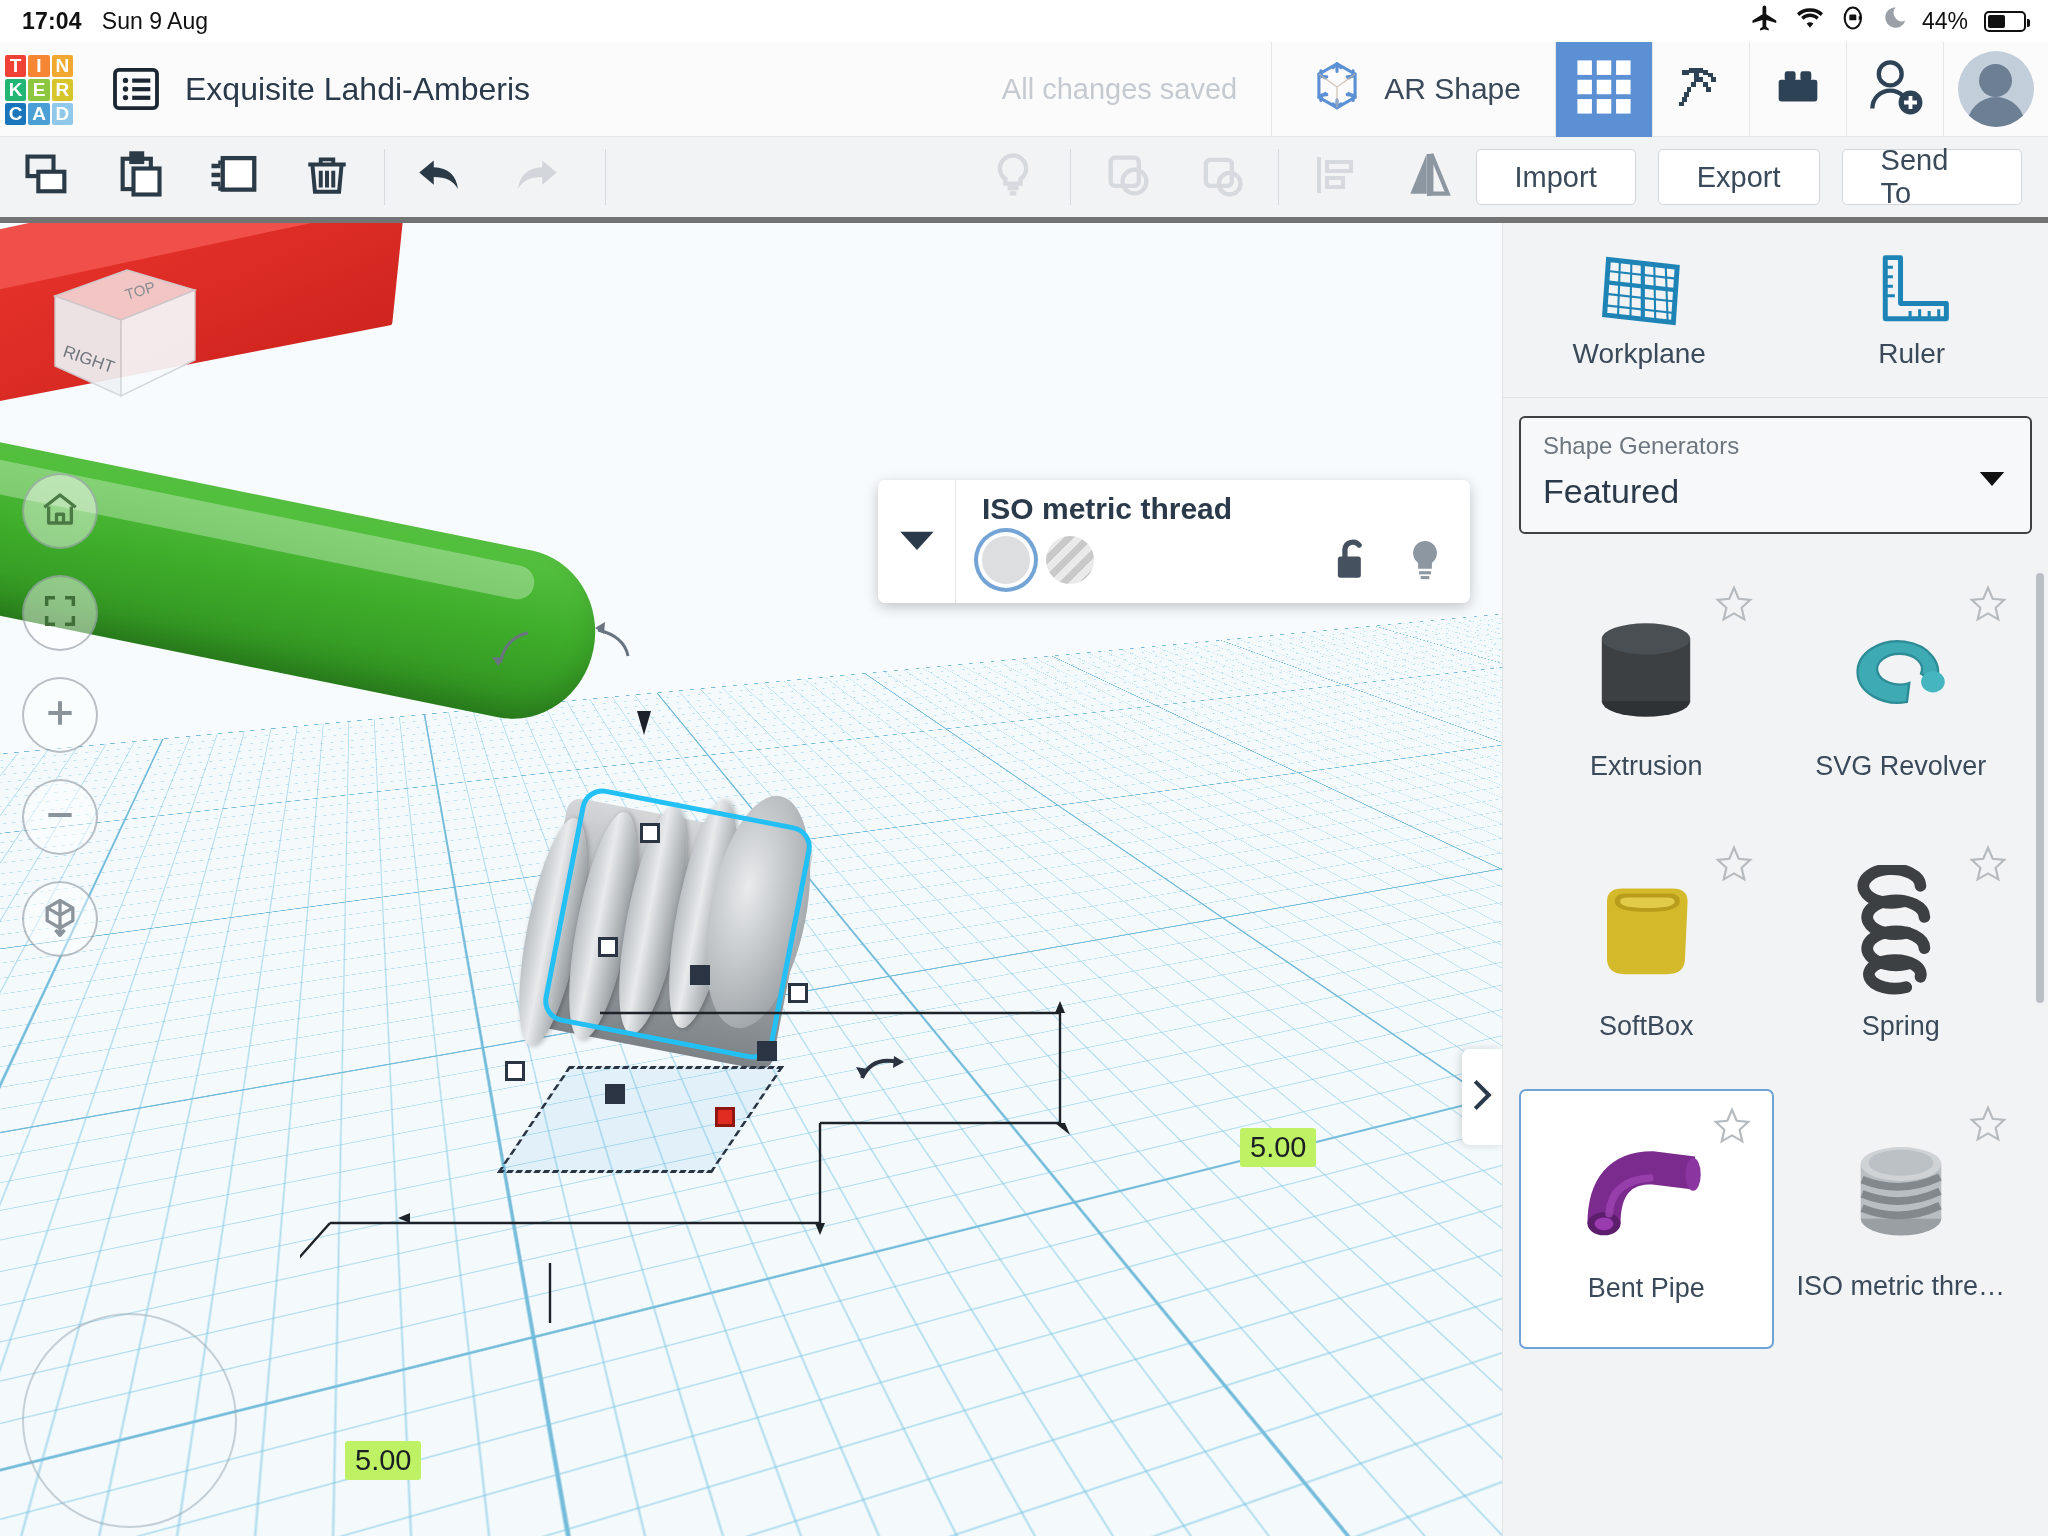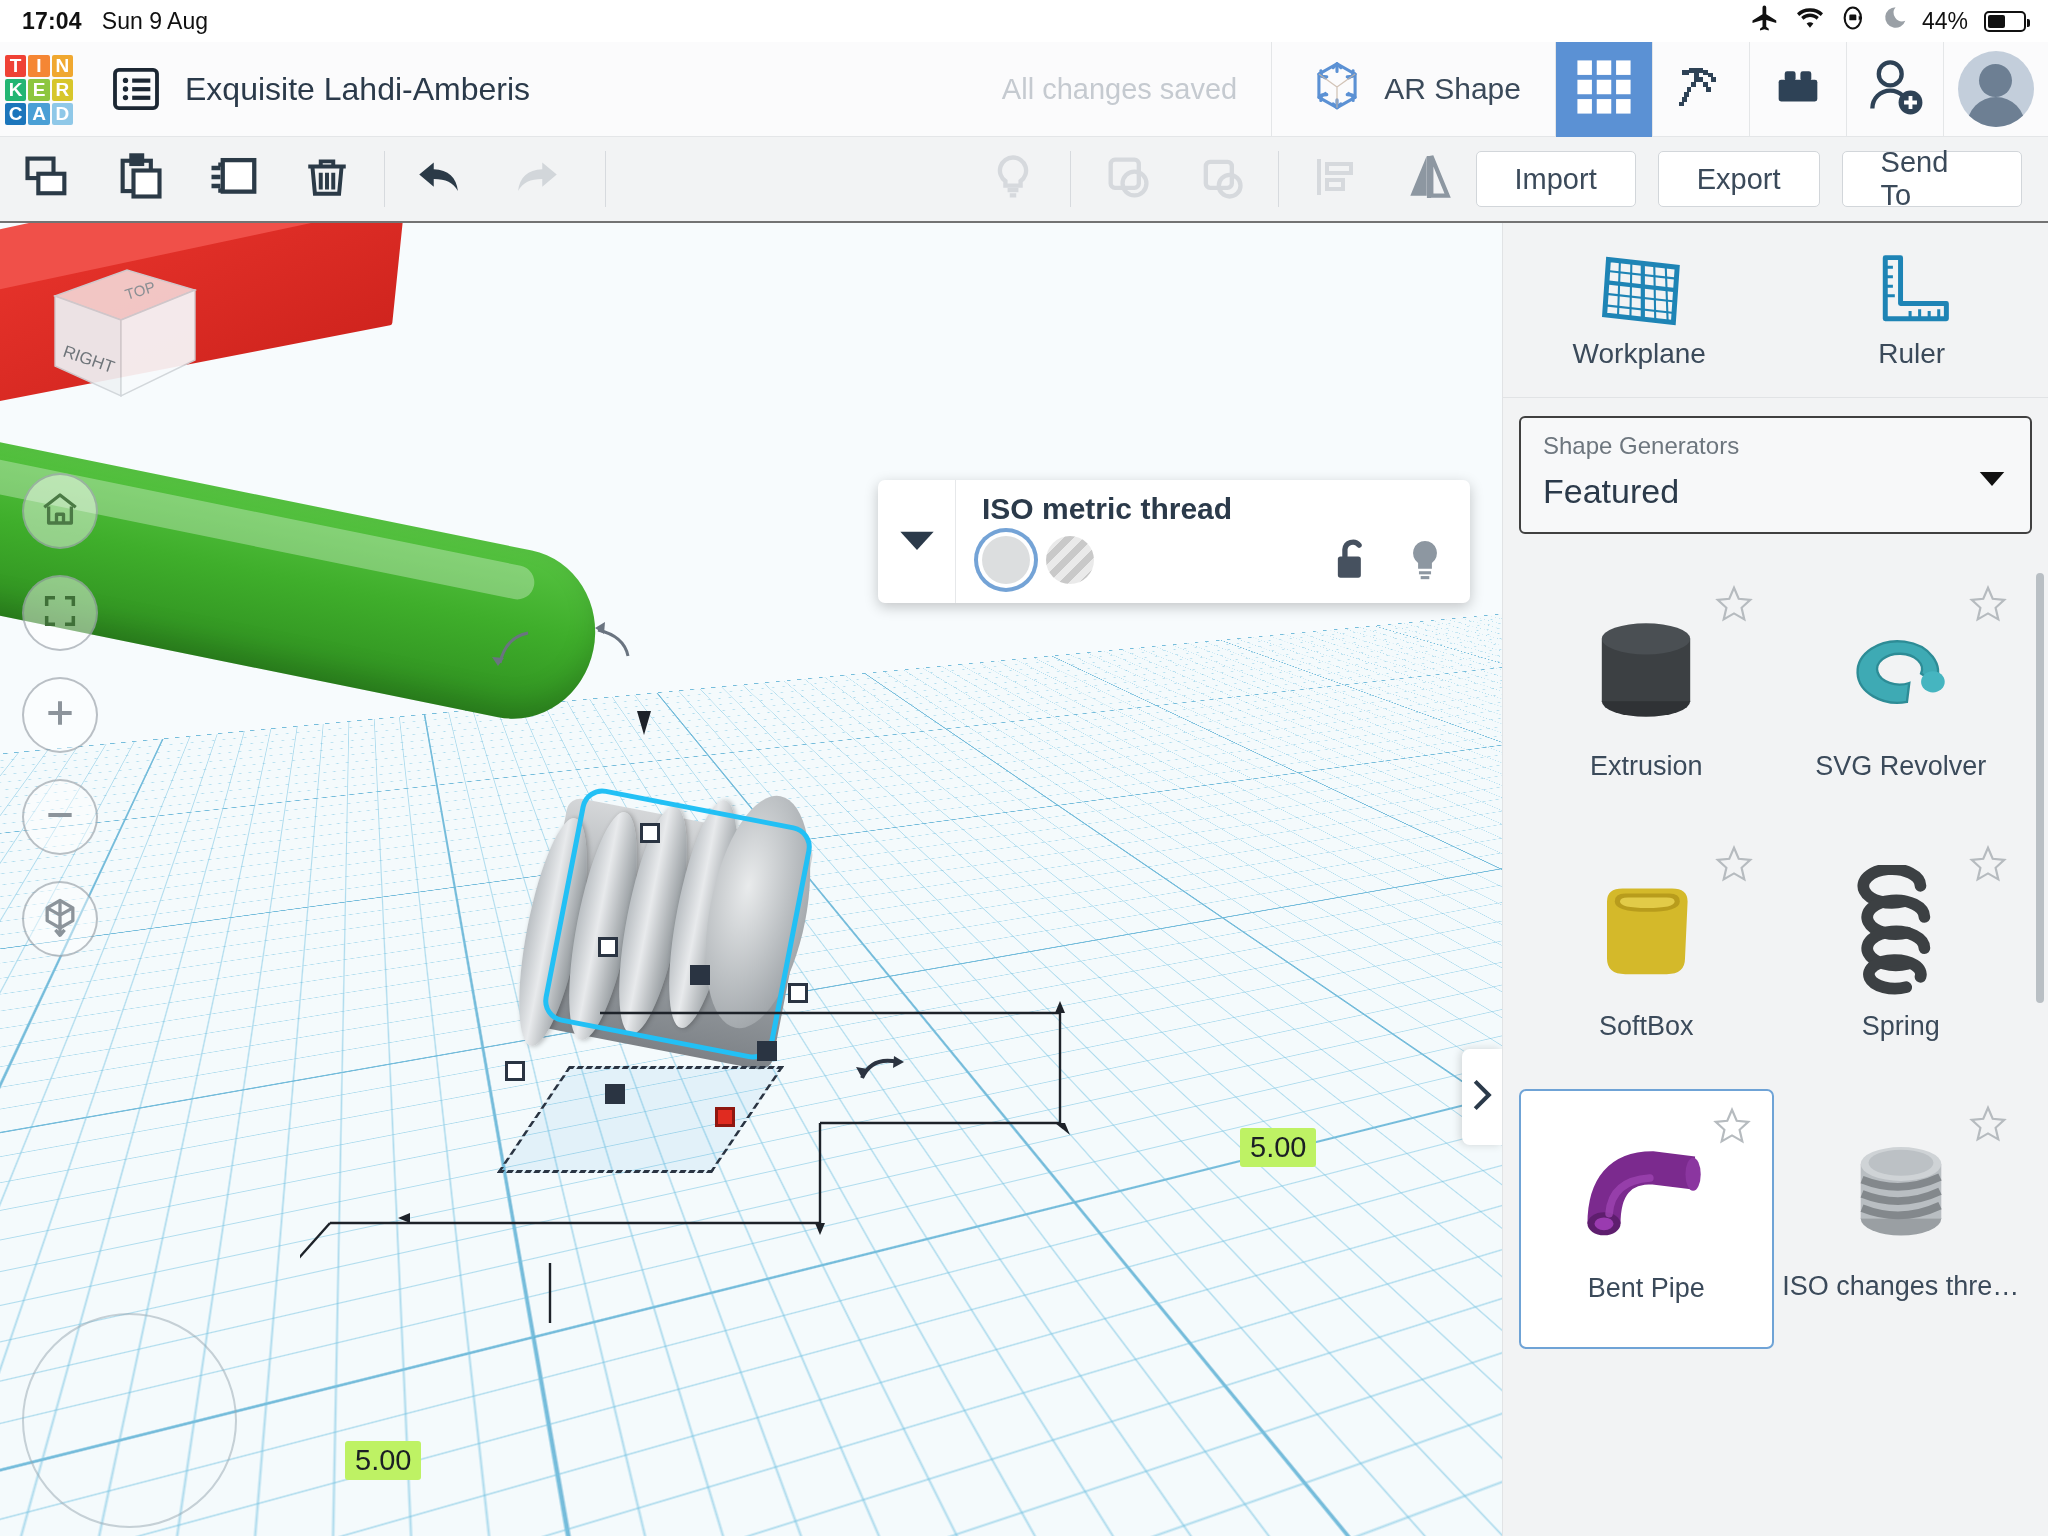--- a/index.html
+++ b/index.html
@@ -57,21 +57,21 @@
     position: relative; overflow: hidden;
   }
   .avatar::before { content:""; position:absolute; width:33px; height:33px; border-radius:50%;
     background:#6d7f93; left:21px; top:13px; }
   .avatar::after { content:""; position:absolute; width:58px; height:42px; border-radius:29px 29px 0 0;
     background:#6d7f93; left:9px; top:46px; }
 
   
   .toolbar2 {
     position: absolute; top: 137px; left: 0; width: 2048px; height: 86px;
-    background: #f2f3f4; border-bottom: 2px solid #737373;
+    background: #f2f3f4; border-bottom: 6px solid #737373;
     display: flex; align-items: center; z-index: 45;
   }
   .tb-item { width: 94px; height: 86px; display: flex; align-items: center; justify-content: center; }
   .tb-sep { width: 1px; height: 56px; background: #d7dade; margin: 0 10px; }
   .tb-btn {
     height: 56px; padding: 0 38px; border: 1px solid #d2d6da; background: #fff;
     border-radius: 5px; font-size: 29px; color: #3b4a5a; display:flex;
     align-items:center; justify-content:center;
   }
   .tb-right { margin-left: auto; display: flex; align-items: center; gap: 22px; padding-right: 26px; }
@@ -790,21 +790,21 @@
             <rect x="19" y="30" width="62" height="42" fill="#b9bec2"></rect>
             <g stroke="#83888c" stroke-width="6" fill="none">
               <path d="M20 42 Q50 54 80 40"></path>
               <path d="M20 53 Q50 65 80 51"></path>
               <path d="M20 64 Q50 76 80 62"></path>
             </g>
             <ellipse cx="50" cy="30" rx="31" ry="13" fill="#cfd3d6"></ellipse>
             <ellipse cx="50" cy="29" rx="25" ry="10" fill="#bcc1c5"></ellipse>
           </svg>
         </span>
-        <span class="shape-name">ISO changes thre…</span>
+        <span class="shape-name">ISO metric thre…</span>
       </div>
 
     </div>
 
     <div class="sb-scrollbar"></div>
   </div>
 
 </div>
 
 </body></html>

